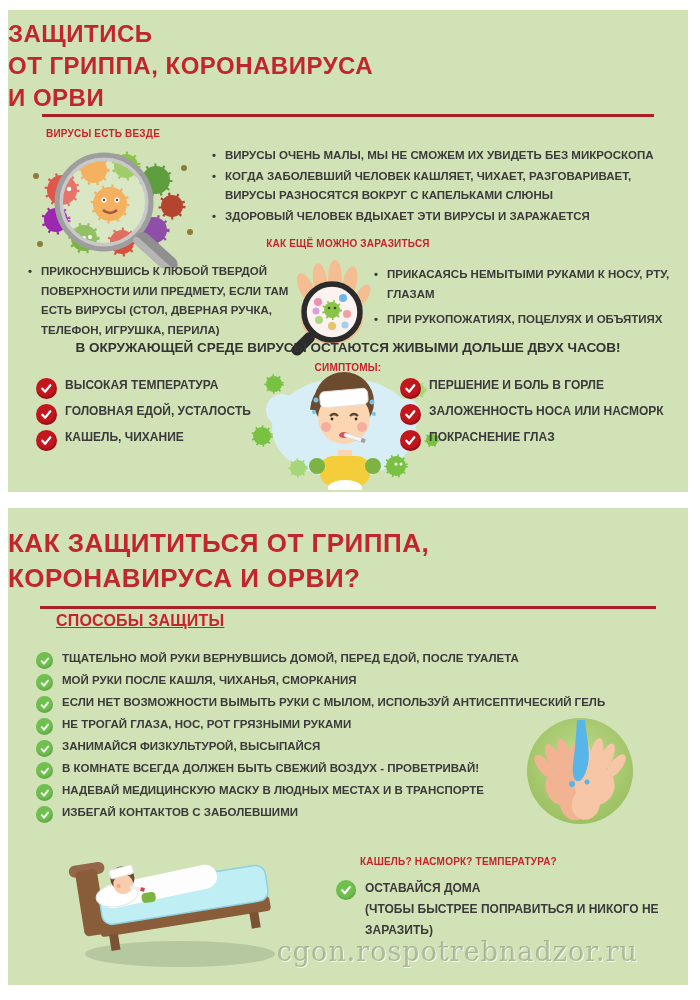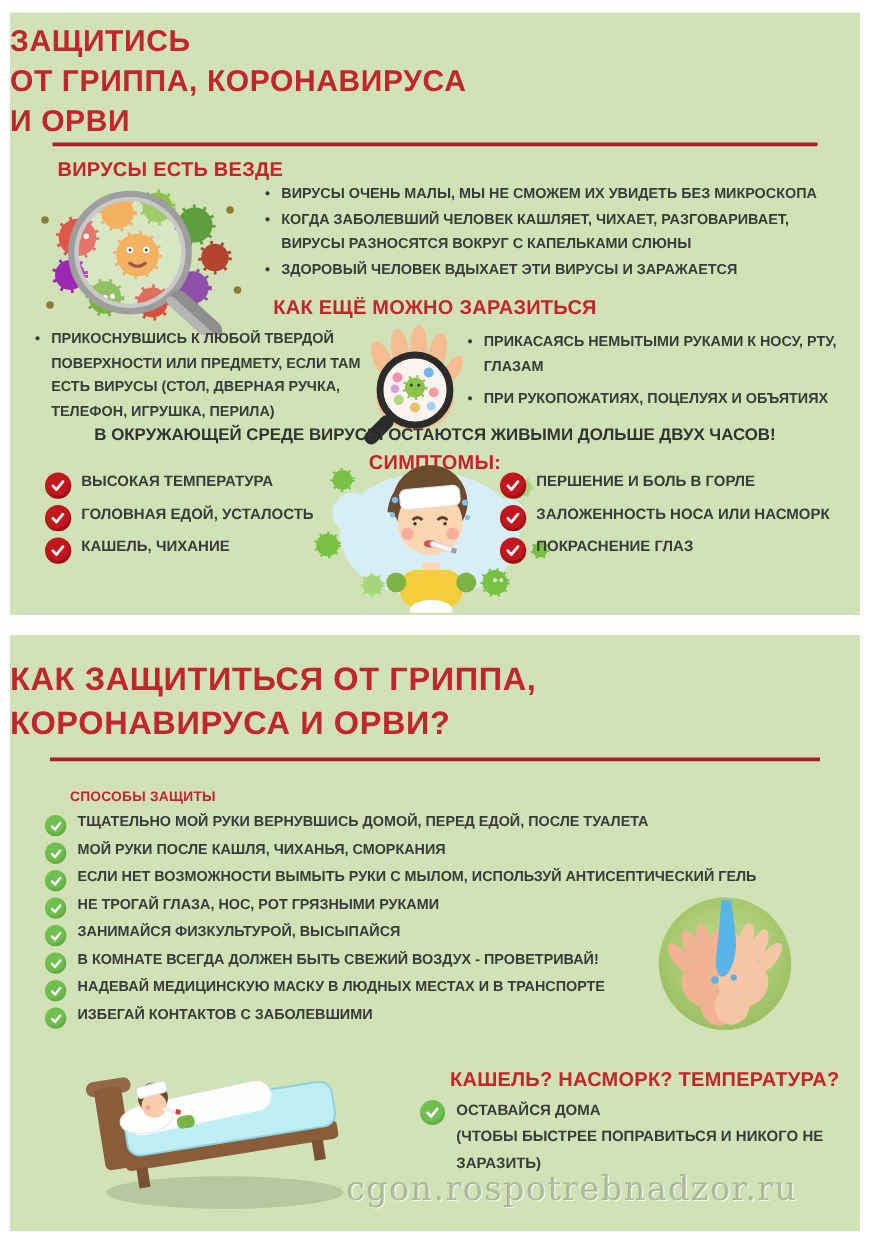--- a/index.html
+++ b/index.html
@@ -6,21 +6,21 @@
   body{width:700px;height:1000px;background:#ffffff;font-family:"Liberation Sans",sans-serif;position:relative;overflow:hidden;}
   .panel{position:absolute;left:8px;width:680px;background:#d2e2b7;}
   #panel1{top:10px;height:482px;}
   #panel2{top:508px;height:477px;}
   .big-title{position:absolute;left:0;width:100%;text-align:left;color:#c0262b;font-weight:bold;letter-spacing:.5px;}
   #panel1 .big-title{top:8px;font-size:24px;line-height:32px;}
   #panel2 .big-title{top:18px;font-size:26px;line-height:35px;}
   .rule{position:absolute;height:3px;background:#a92025;}
   #panel1 .rule{top:104px;left:34px;width:612px;}
   #panel2 .rule{top:98px;left:32px;width:616px;}
-  .red-head{position:absolute;color:#c5242b;font-weight:bold;font-size:16px;letter-spacing:.2px;}
+  .red-head{position:absolute;color:#c5242b;font-weight:bold;font-size:10px;letter-spacing:.2px;}
   .center{left:0;width:100%;text-align:center;}
   .blist{list-style:none;margin:0;padding:0;font-size:11.5px;font-weight:bold;color:#3a3a3a;line-height:19.5px;}
   .blist li{position:relative;padding-left:15px;margin-bottom:1px;}
   .blist li::before{content:"•";position:absolute;left:2px;top:0;}
   .note{position:absolute;font-weight:bold;font-size:13.5px;color:#333;}
   .symcol{position:absolute;}
   .symrow,.chkrow{display:flex;align-items:flex-start;}
   .symrow{margin-bottom:5px;}
   .badge{flex:0 0 auto;border-radius:50%;display:flex;align-items:center;justify-content:center;}
   .badge-red{width:21px;height:21px;background:#c3161d;box-shadow:inset -1px -2px 2px rgba(0,0,0,.25);}
@@ -226,21 +226,21 @@
 </div>
 
 <div class="panel" id="panel2">
 
   <div class="big-title">
     <div>КАК ЗАЩИТИТЬСЯ ОТ ГРИППА,</div>
     <div>КОРОНАВИРУСА И ОРВИ?</div>
   </div>
   <div class="rule"></div>
 
-  <div class="red-head" style="left:48px;top:124px;font-size:11px;">СПОСОБЫ ЗАЩИТЫ</div>
+  <div class="red-head" style="left:48px;top:104px;font-size:16px;text-decoration:underline;">СПОСОБЫ ЗАЩИТЫ</div>
 
   <div class="chklist">
     <div class="chkrow">
       <span class="badge badge-green">
           <svg viewBox="0 0 24 24">
             <path d="M5.5 12.5l4.5 5 8.5-10.5" stroke="#fff" stroke-width="3.8" fill="none" stroke-linecap="round" stroke-linejoin="round"></path>
           </svg>
         </span>
       <span class="lbl">ТЩАТЕЛЬНО МОЙ РУКИ ВЕРНУВШИСЬ ДОМОЙ, ПЕРЕД ЕДОЙ, ПОСЛЕ ТУАЛЕТА</span>
     </div>

